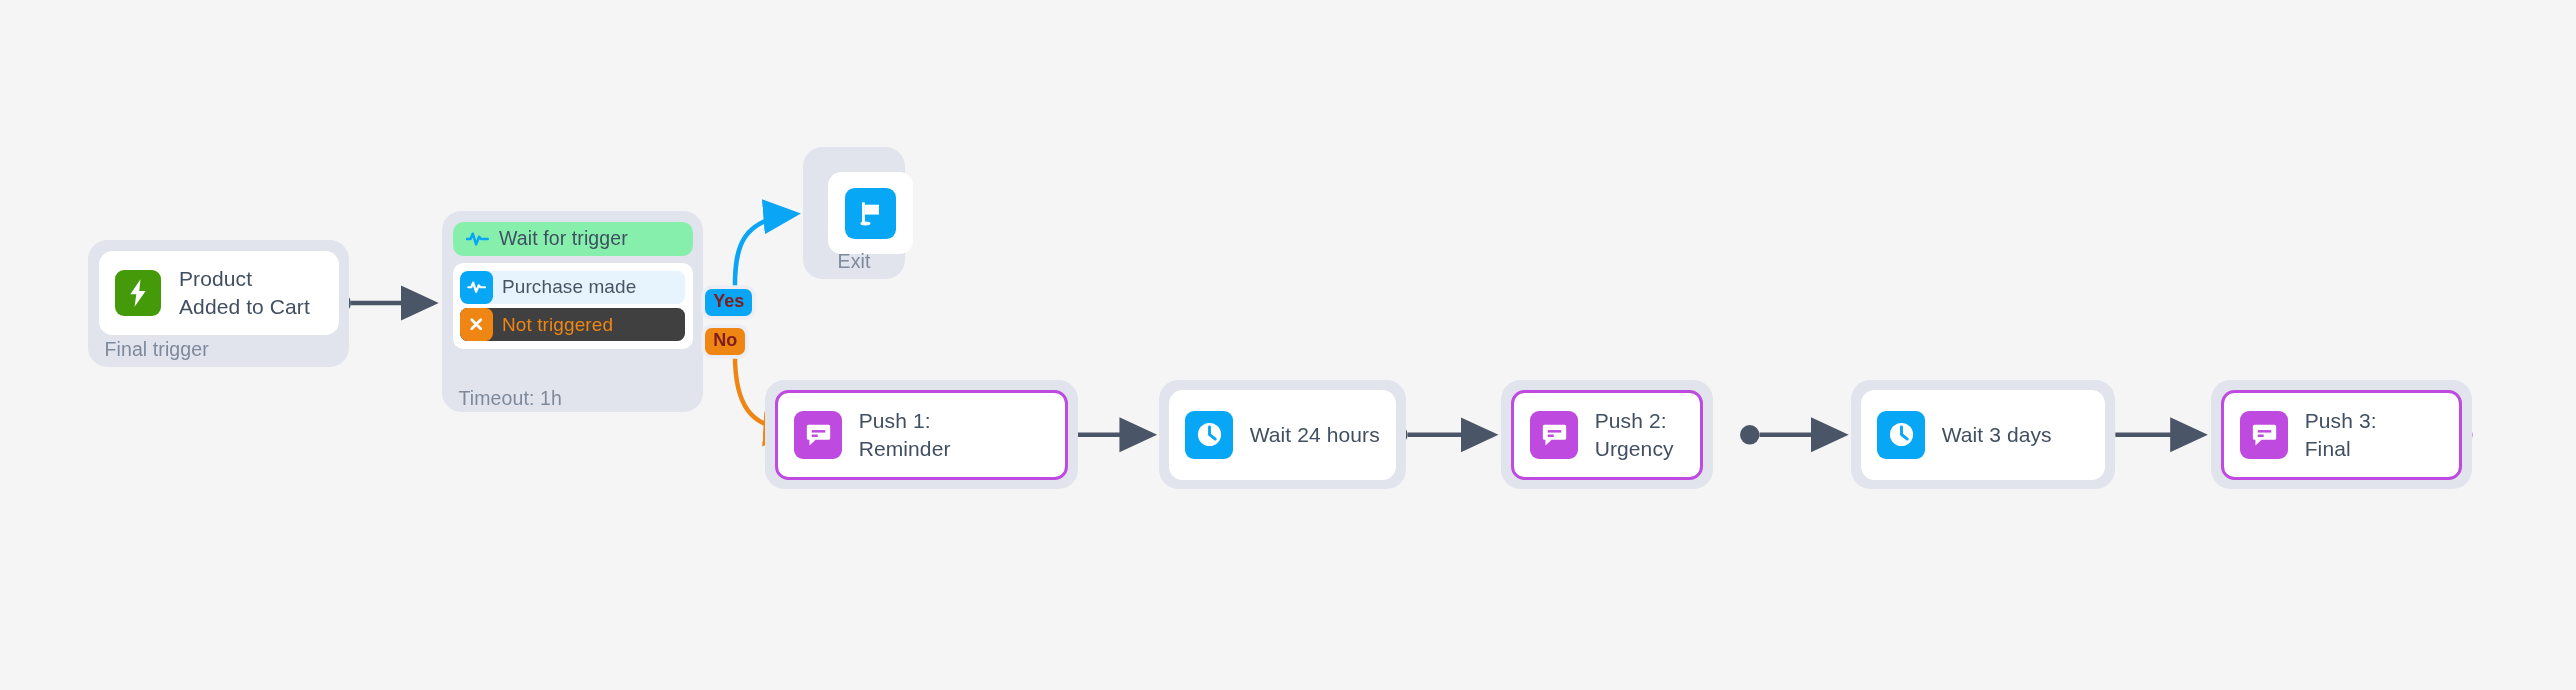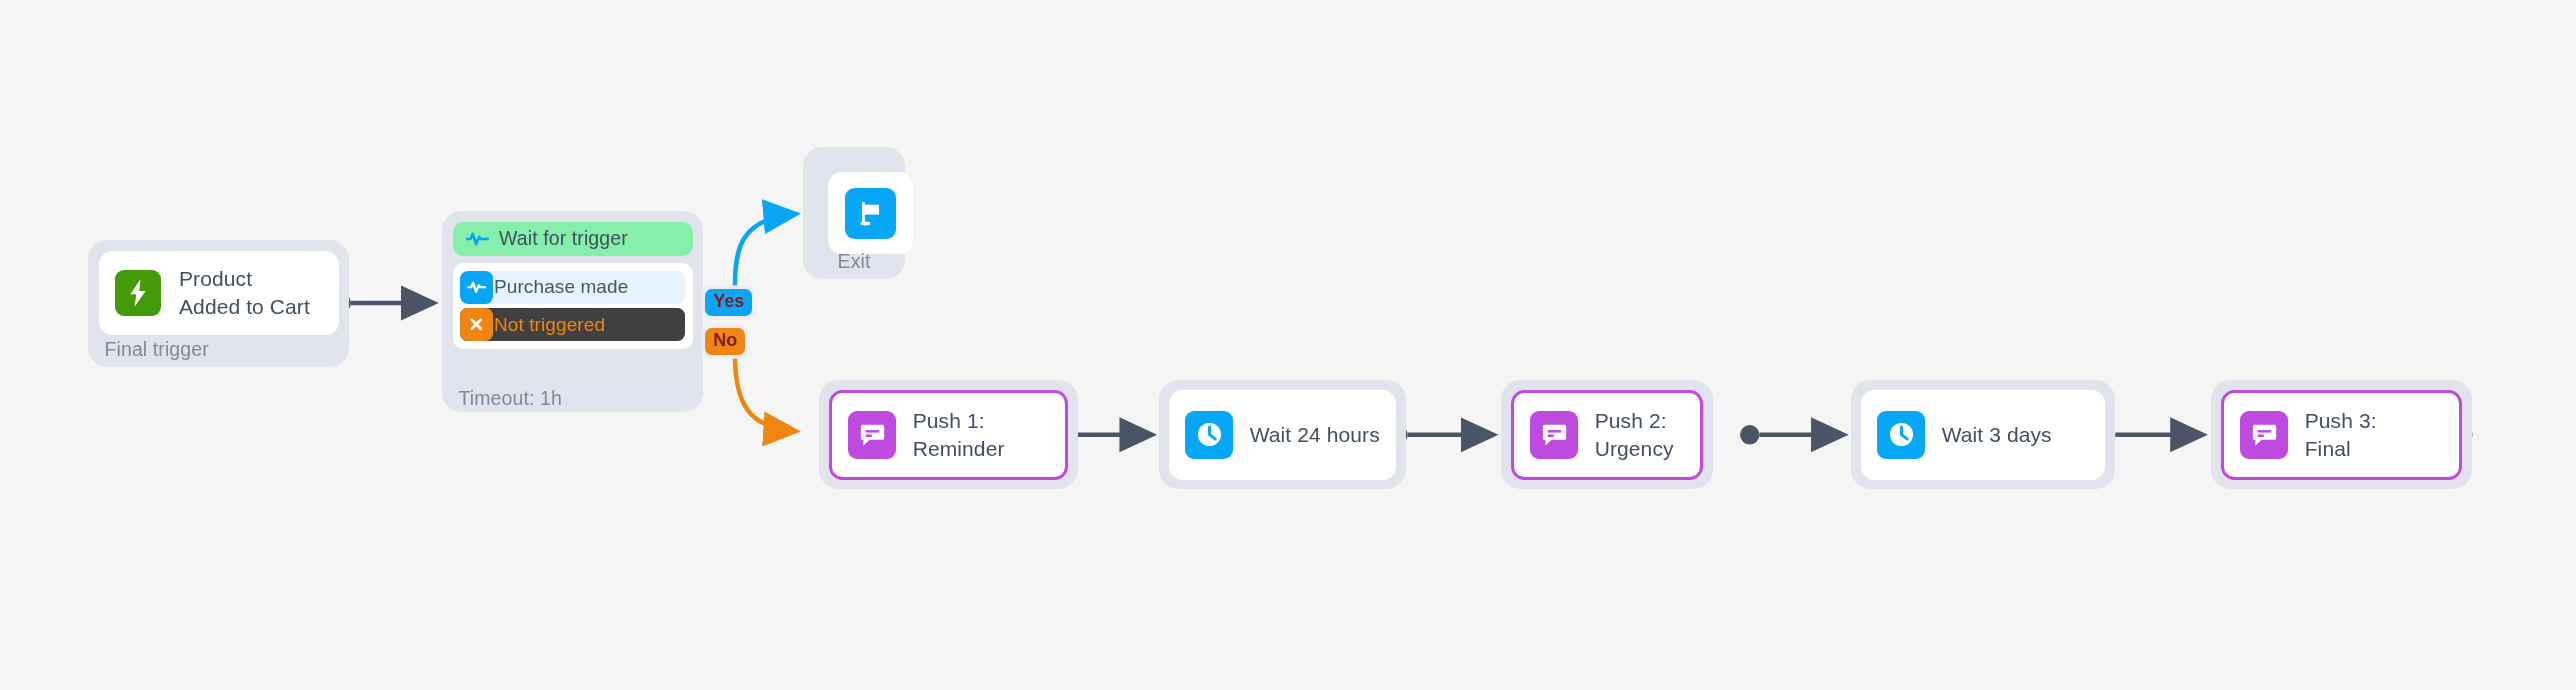--- a/index.html
+++ b/index.html
@@ -91,21 +91,21 @@
   #wft-header {
     width: 240px; height: 34px; background:#86efac; border-radius: 10.5px;
     display: flex; align-items: center; padding-left: 13.5px; gap: 10.5px;
     box-sizing: border-box;
   }
   #wft-body {
     margin-top: 7.5px; width: 240px; background: #fff; border-radius: 10.5px;
     padding: 7.5px; box-sizing: border-box;
   }
   .cond-row {
-    display: flex; align-items: center; gap: 1px;
+    display: flex; align-items: center; gap: 9px;
     height: 33px; border-radius: 7.5px; overflow: hidden;
     margin-bottom: 4.5px;
   }
   .cond-row:last-child { margin-bottom: 0; }
   .cond-row.yes { background: #e8f4fd; }
   .cond-row.no  { background: #404040; }
   .cond-row .tile { width: 33px; height: 33px; border-radius: 7.5px; }
   .cond-text { font-size: 19px; letter-spacing: 0.1px; }
   .cond-row.yes .cond-text { color: #4a5465; }
   .cond-row.no  .cond-text { color: #ef8512; }
@@ -130,21 +130,21 @@
   #exit-card {
     width: 85px; height: 82px; border-radius: 13.5px; background:#fff;
     display:flex; align-items:center; justify-content:center;
   }
   #exit-caption { position:absolute; left:0; right:0; bottom: 6px; text-align:center; }
 
   
   .step-wrap { top: 380px; height: 109px; padding: 9.7px; }
   .step-card { height: 90px; width: 100%; padding-left: 16.5px; gap: 16.5px; border-radius: 13.5px; }
 
-  #push1-wrap  { left: 819px; width: 259px; }
+  #push1-wrap  { left: 765px; width: 313px; }
   #wait24-wrap { left: 1159px; width: 247px; }
   #push2-wrap  { left: 1501px; width: 212px; }
   #wait3-wrap  { left: 1851px; width: 264px; }
   #push3-wrap  { left: 2211px; width: 261px; }
 
   .tile.lg { width: 48px; height: 48px; }
   .tile.entry { width: 46px; height: 46px; }
 </style>
 </head>
 <body>

